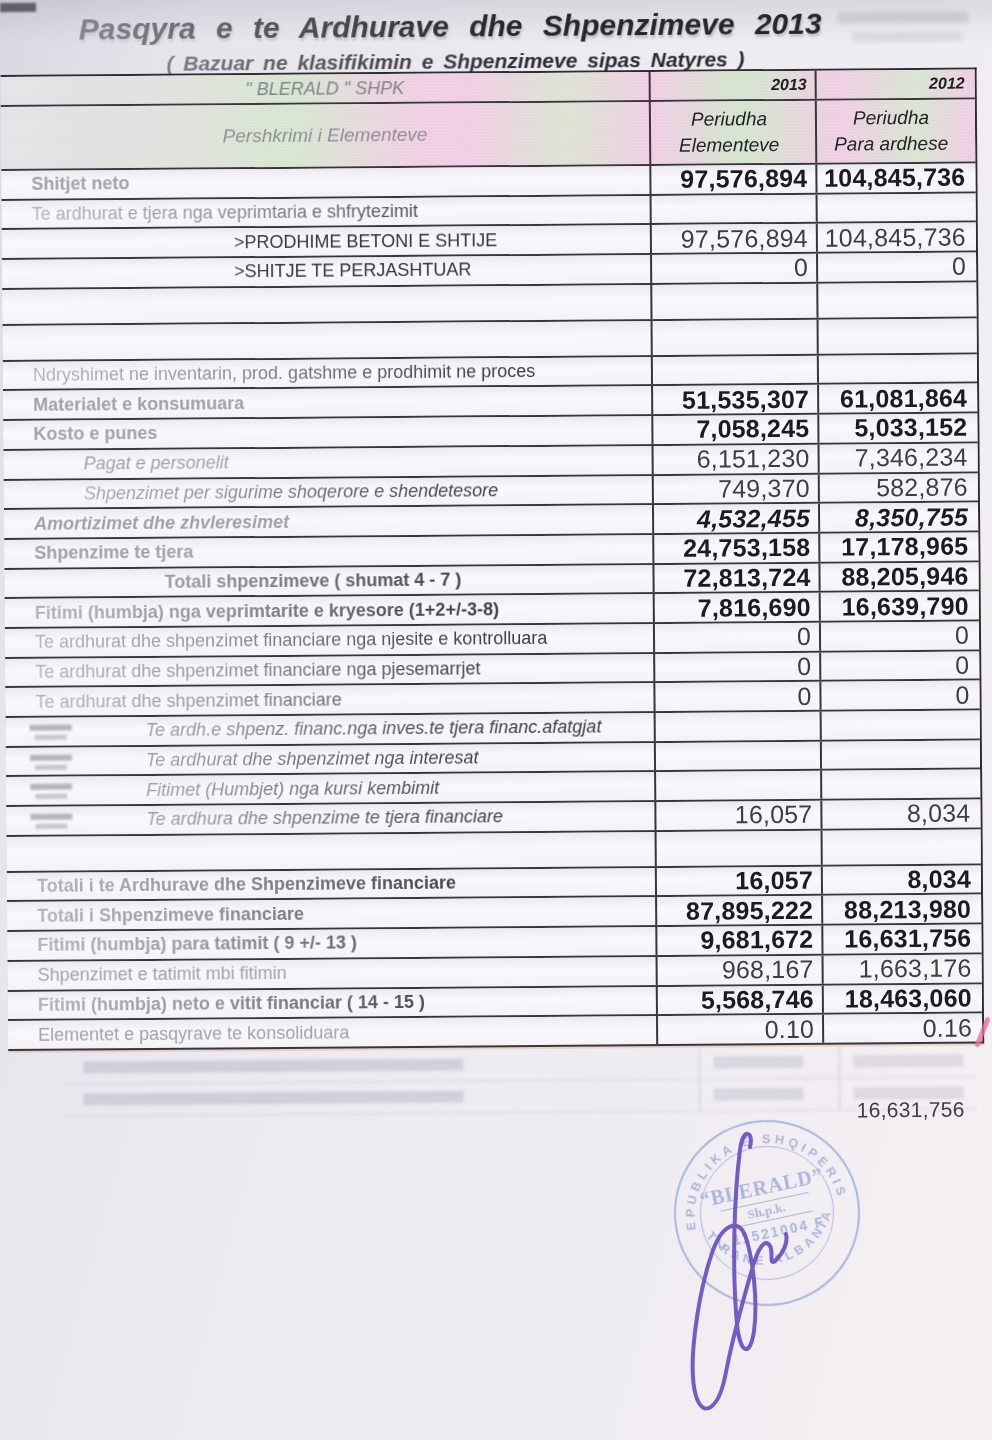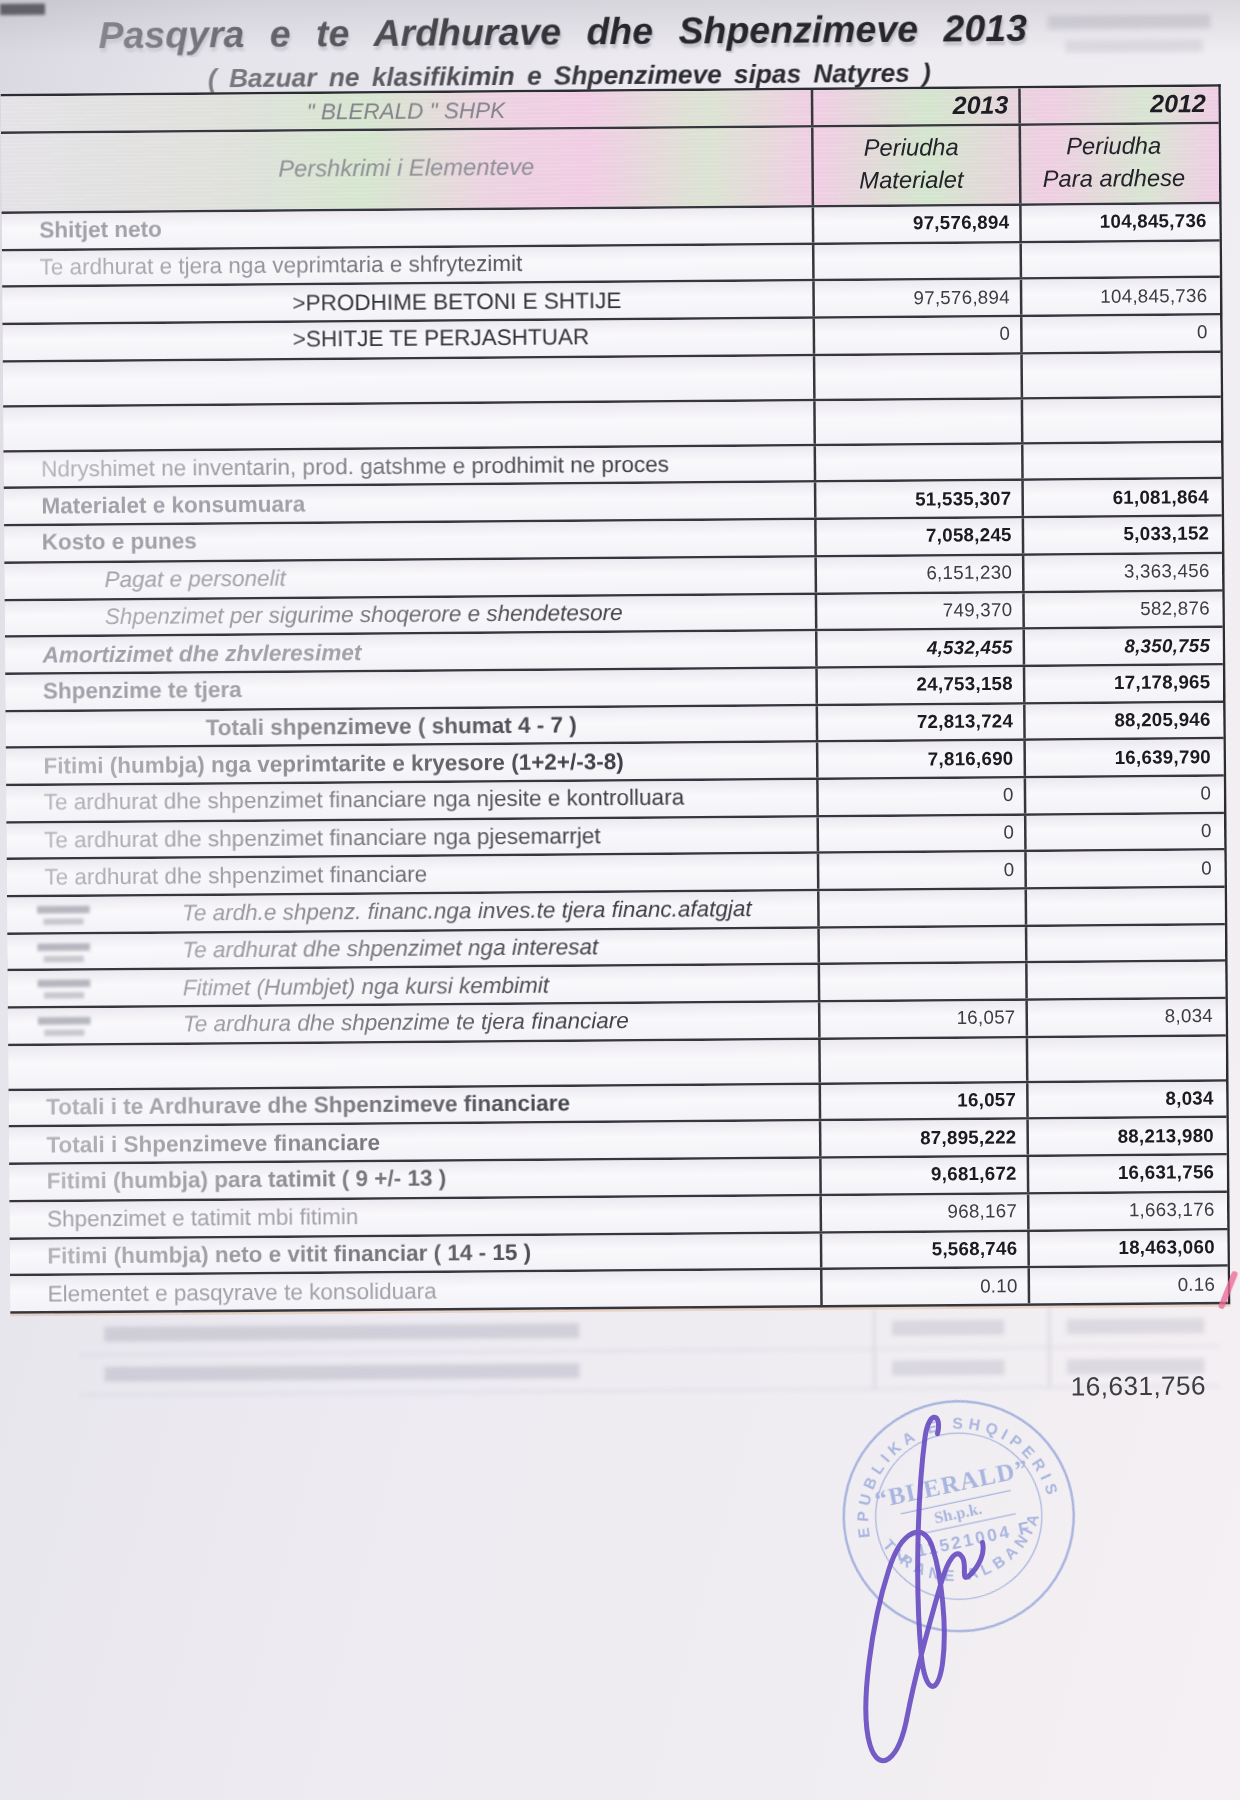--- a/index.html
+++ b/index.html
@@ -40,34 +40,34 @@
     border-top:2.5px solid #2c2c33;border-right:2.5px solid #2c2c33;
     box-shadow:0 2px 0 rgba(214,140,70,.25);
     font-size:18px;color:#2e2e35;
   }
   .trow{display:flex;height:29.7px;box-sizing:border-box;border-bottom:2px solid #36363d;position:relative;
     background:linear-gradient(180deg,#eceaf0 0%,#f9f8fb 42%,#f3f2f6 100%);}
   .trow.blank{height:36px;}
   .c-desc{flex:0 0 648px;max-width:648px;display:flex;align-items:center;overflow:visible;white-space:nowrap;}
   .c-v{flex:0 0 166px;max-width:166px;border-left:2px solid #36363d;display:flex;align-items:center;justify-content:flex-end;padding-right:8px;box-sizing:border-box;}
   .c-v2{flex:0 0 158px;max-width:158px;border-left:2px solid #36363d;display:flex;align-items:center;justify-content:flex-end;padding-right:8px;box-sizing:border-box;}
-  .val{font-size:15px;color:#3d3d44;letter-spacing:.2px;}
+  .val{font-size:25px;color:#3d3d44;letter-spacing:.2px;}
   .val.b{font-weight:bold;color:#1b1b20;}
   .val.bi{font-weight:bold;font-style:italic;color:#1b1b20;}
 
   
   .hrow1{height:30px;}
   .hrow2{height:64px;}
   .rainbow{
     background:
       repeating-linear-gradient(0deg, rgba(255,255,255,.10) 0 1px, rgba(0,0,0,0) 1px 3px),
       linear-gradient(92deg,#e4e2e6 0%,#e0e0dc 18%,#d6e6cf 30%,#ecd3e0 40%,#f1cce4 48%,#dbe3d2 58%,#f0cde3 67%,#d3e5cd 76%,#efcde2 86%,#d8e4d2 94%,#f0cce4 100%);
   }
   .company{width:648px;text-align:center;font-style:italic;color:#83828b;filter:blur(.5px);font-size:18px;}
-  .year{font-size:20px;font-weight:bold;font-style:italic;color:#1d1d23;}
+  .year{font-size:16px;font-weight:bold;font-style:italic;color:#1d1d23;}
   .desc-head{width:648px;text-align:center;font-style:italic;color:#908f98;filter:blur(.5px);font-size:19px;}
   .period{display:flex;flex-direction:column;align-items:center;justify-content:center;width:100%;
     font-style:italic;font-size:19px;color:#232329;line-height:26px;}
   .c-vh{justify-content:center;}
 
   
   .lab{display:block;width:100%;}
   .lab.ghost{color:#a2a1aa;filter:blur(.6px);}
   .lab.mid{color:#3a3a42;filter:blur(.35px);
     -webkit-mask-image:linear-gradient(to right, rgba(0,0,0,.32) 0%, rgba(0,0,0,.5) 30%, rgba(0,0,0,.95) 68%, #000 82%);
@@ -144,21 +144,21 @@
       </div>
     </div>
 
     <div class="trow hrow2 rainbow">
       <div class="c-desc">
         <div class="desc-head">Pershkrimi i Elementeve</div>
       </div>
       <div class="c-v c-vh">
         <div class="period">
           <span>Periudha</span>
-          <span>Materialet</span>
+          <span>Elementeve</span>
         </div>
       </div>
       <div class="c-v2 c-vh">
         <div class="period">
           <span>Periudha</span>
           <span>Para ardhese</span>
         </div>
       </div>
     </div>
 
@@ -272,21 +272,21 @@
   </div>
 
   <div class="trow">
     <div class="c-desc">
       <span class="lab ghost it ind1">Pagat e personelit</span>
     </div>
     <div class="c-v">
       <span class="val v13">6,151,230</span>
     </div>
     <div class="c-v2">
-      <span class="val v12">3,363,456</span>
+      <span class="val v12">7,346,234</span>
     </div>
   </div>
 
   <div class="trow">
     <div class="c-desc">
       <span class="lab mid it ind1">Shpenzimet per sigurime shoqerore e shendetesore</span>
     </div>
     <div class="c-v">
       <span class="val v13">749,370</span>
     </div>

